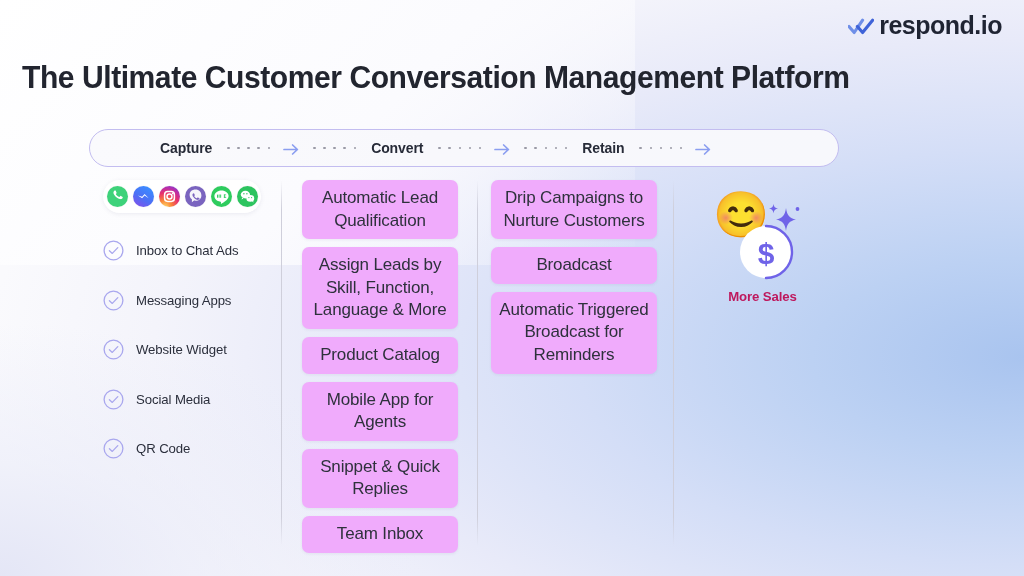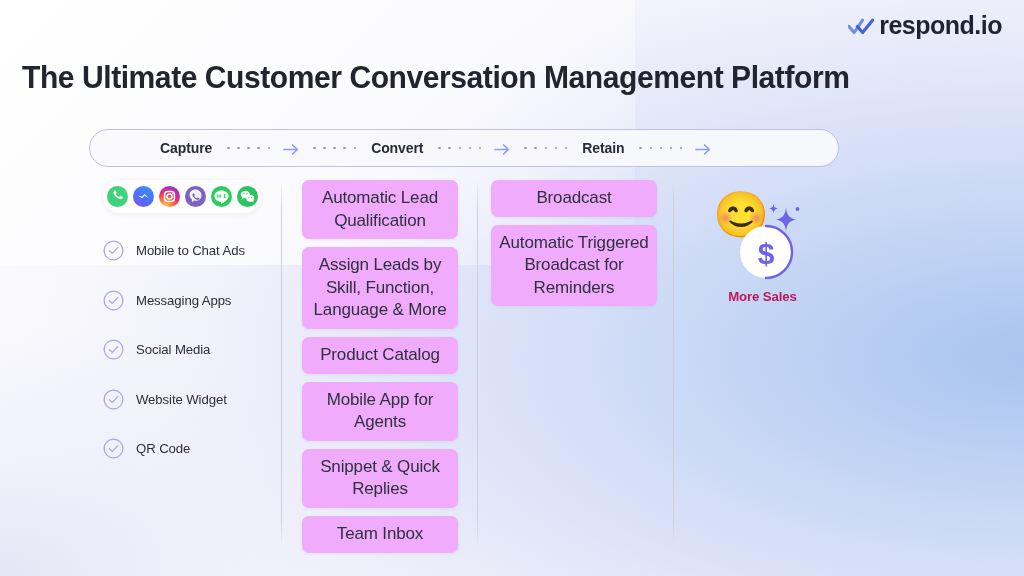--- a/index.html
+++ b/index.html
@@ -287,51 +287,51 @@
 
     </div>
 
     <div class="cap-item">
       <span class="check">
         <svg viewBox="0 0 21 21" width="21" height="21">
           <circle cx="10.5" cy="10.5" r="9.4" fill="none" stroke="#a9a7ee" stroke-width="1.3"></circle>
           <path d="M6.4 10.7 L9.3 13.4 L14.8 7.6" fill="none" stroke="#a9a7ee" stroke-width="1.3" stroke-linecap="round" stroke-linejoin="round"></path>
         </svg>
       </span>
-      <span class="cap-label">Mobile to Chat Ads</span>
+      <span class="cap-label">Inbox to Chat Ads</span>
     </div>
 
     <div class="cap-item">
       <span class="check">
         <svg viewBox="0 0 21 21" width="21" height="21">
           <circle cx="10.5" cy="10.5" r="9.4" fill="none" stroke="#a9a7ee" stroke-width="1.3"></circle>
           <path d="M6.4 10.7 L9.3 13.4 L14.8 7.6" fill="none" stroke="#a9a7ee" stroke-width="1.3" stroke-linecap="round" stroke-linejoin="round"></path>
         </svg>
       </span>
       <span class="cap-label">Messaging Apps</span>
     </div>
 
     <div class="cap-item">
       <span class="check">
         <svg viewBox="0 0 21 21" width="21" height="21">
           <circle cx="10.5" cy="10.5" r="9.4" fill="none" stroke="#a9a7ee" stroke-width="1.3"></circle>
           <path d="M6.4 10.7 L9.3 13.4 L14.8 7.6" fill="none" stroke="#a9a7ee" stroke-width="1.3" stroke-linecap="round" stroke-linejoin="round"></path>
         </svg>
       </span>
+      <span class="cap-label">Website Widget</span>
+    </div>
+
+    <div class="cap-item">
+      <span class="check">
+        <svg viewBox="0 0 21 21" width="21" height="21">
+          <circle cx="10.5" cy="10.5" r="9.4" fill="none" stroke="#a9a7ee" stroke-width="1.3"></circle>
+          <path d="M6.4 10.7 L9.3 13.4 L14.8 7.6" fill="none" stroke="#a9a7ee" stroke-width="1.3" stroke-linecap="round" stroke-linejoin="round"></path>
+        </svg>
+      </span>
       <span class="cap-label">Social Media</span>
-    </div>
-
-    <div class="cap-item">
-      <span class="check">
-        <svg viewBox="0 0 21 21" width="21" height="21">
-          <circle cx="10.5" cy="10.5" r="9.4" fill="none" stroke="#a9a7ee" stroke-width="1.3"></circle>
-          <path d="M6.4 10.7 L9.3 13.4 L14.8 7.6" fill="none" stroke="#a9a7ee" stroke-width="1.3" stroke-linecap="round" stroke-linejoin="round"></path>
-        </svg>
-      </span>
-      <span class="cap-label">Website Widget</span>
     </div>
 
     <div class="cap-item">
       <span class="check">
         <svg viewBox="0 0 21 21" width="21" height="21">
           <circle cx="10.5" cy="10.5" r="9.4" fill="none" stroke="#a9a7ee" stroke-width="1.3"></circle>
           <path d="M6.4 10.7 L9.3 13.4 L14.8 7.6" fill="none" stroke="#a9a7ee" stroke-width="1.3" stroke-linecap="round" stroke-linejoin="round"></path>
         </svg>
       </span>
       <span class="cap-label">QR Code</span>
@@ -342,20 +342,21 @@
   <div class="col-cards" id="col-convert">
     <div class="card h2">Automatic Lead Qualification</div>
     <div class="card h3">Assign Leads by Skill, Function, Language &amp; More</div>
     <div class="card">Product Catalog</div>
     <div class="card">Mobile App for Agents</div>
     <div class="card">Snippet &amp; Quick Replies</div>
     <div class="card">Team Inbox</div>
   </div>
 
   <div class="col-cards" id="col-retain">
+    <div class="card h2">Drip Campaigns to Nurture Customers</div>
     <div class="card">Broadcast</div>
     <div class="card h2">Automatic Triggered Broadcast for Reminders</div>
   </div>
 
   <div id="col-sales">
     <div id="sales-art">
       <div id="emoji">😊</div>
       <div id="coin">
         <svg viewBox="0 0 58 58" width="58" height="58">
           <circle cx="29" cy="29" r="26" fill="#ffffff"></circle>

